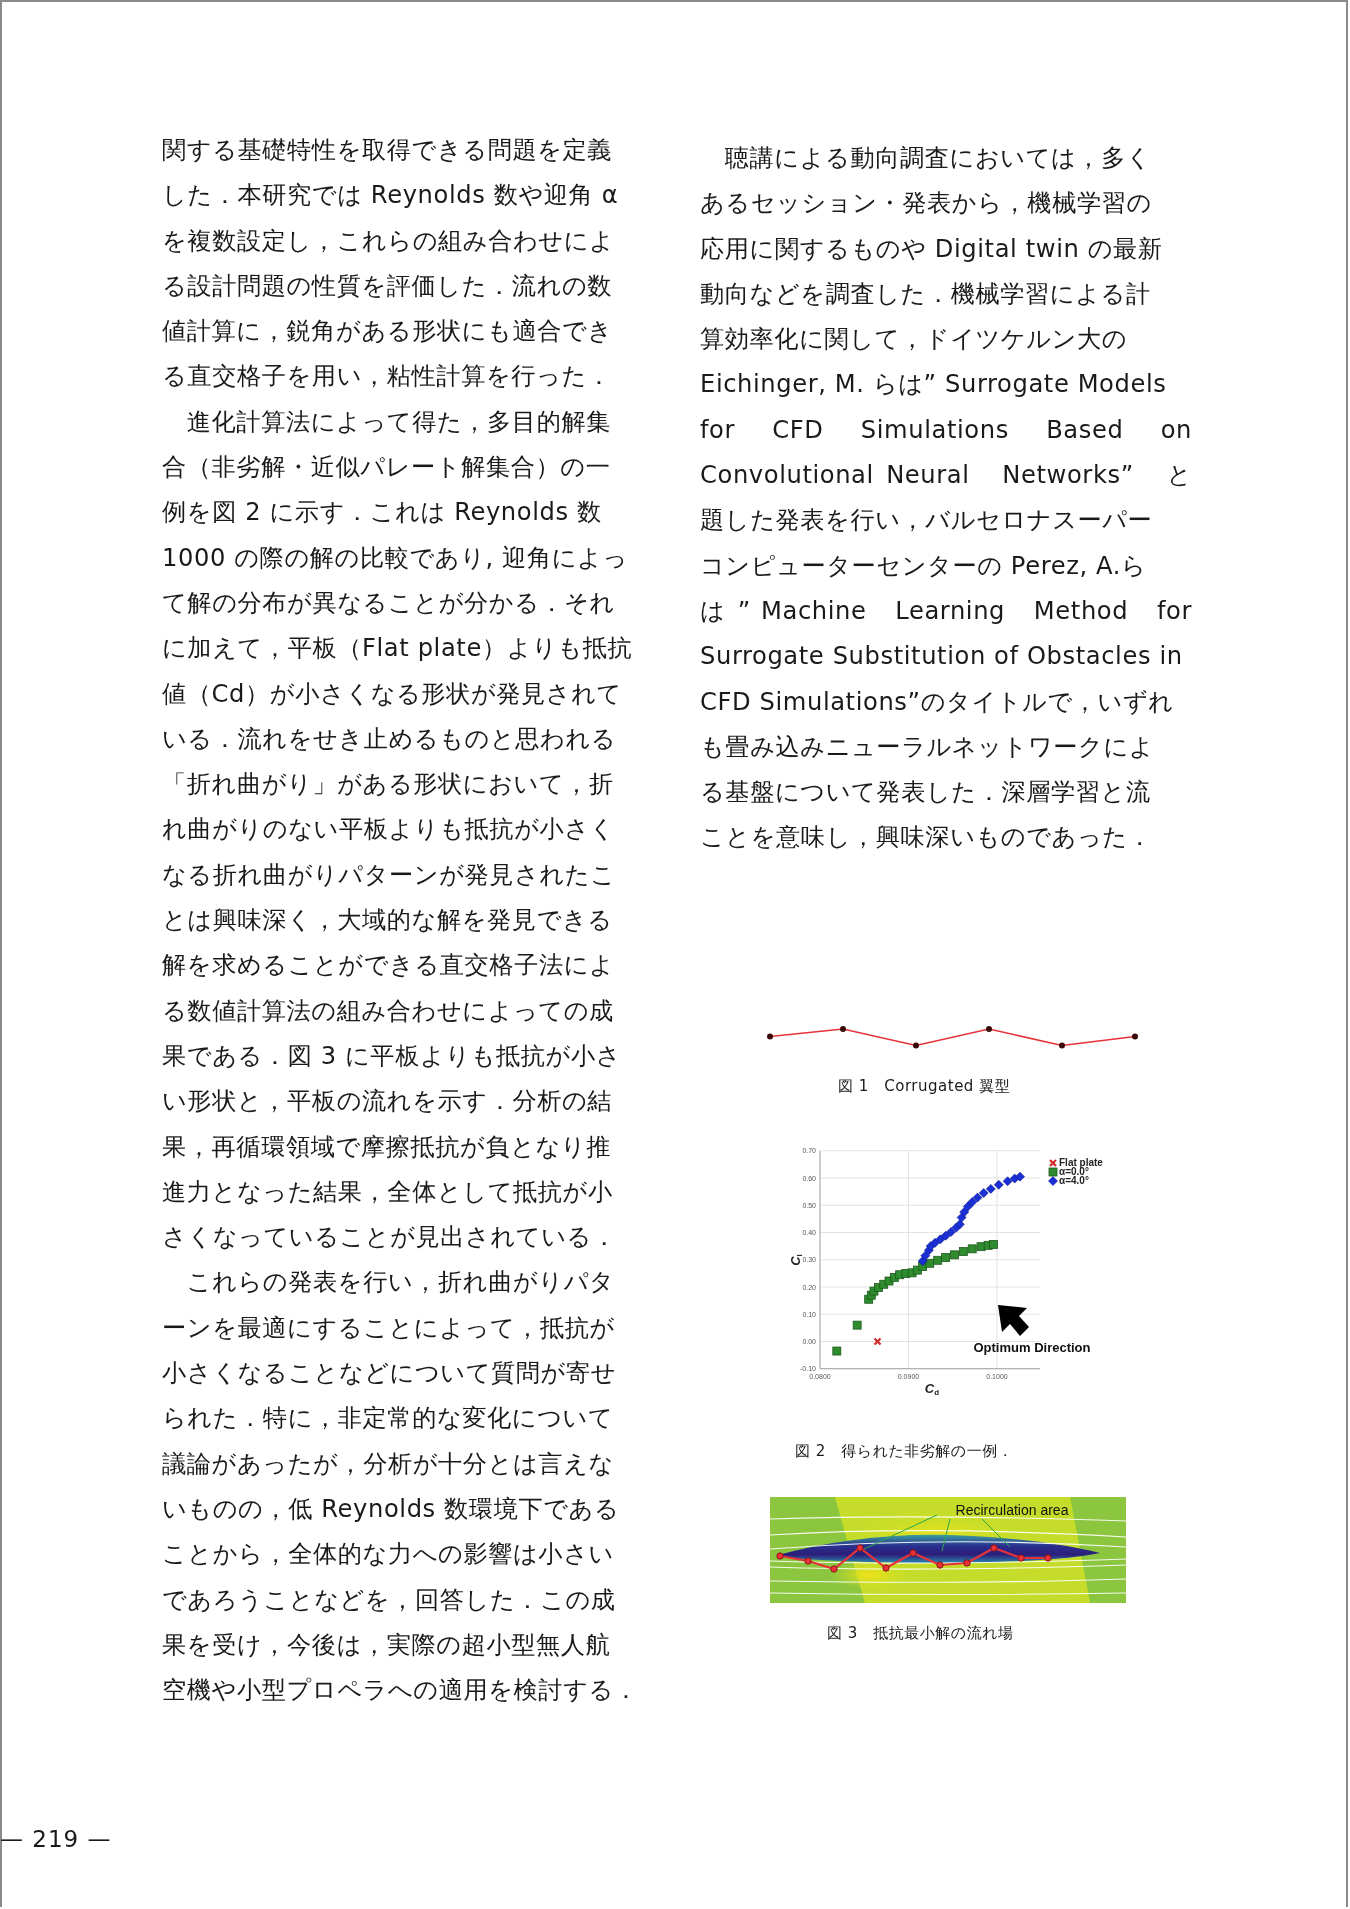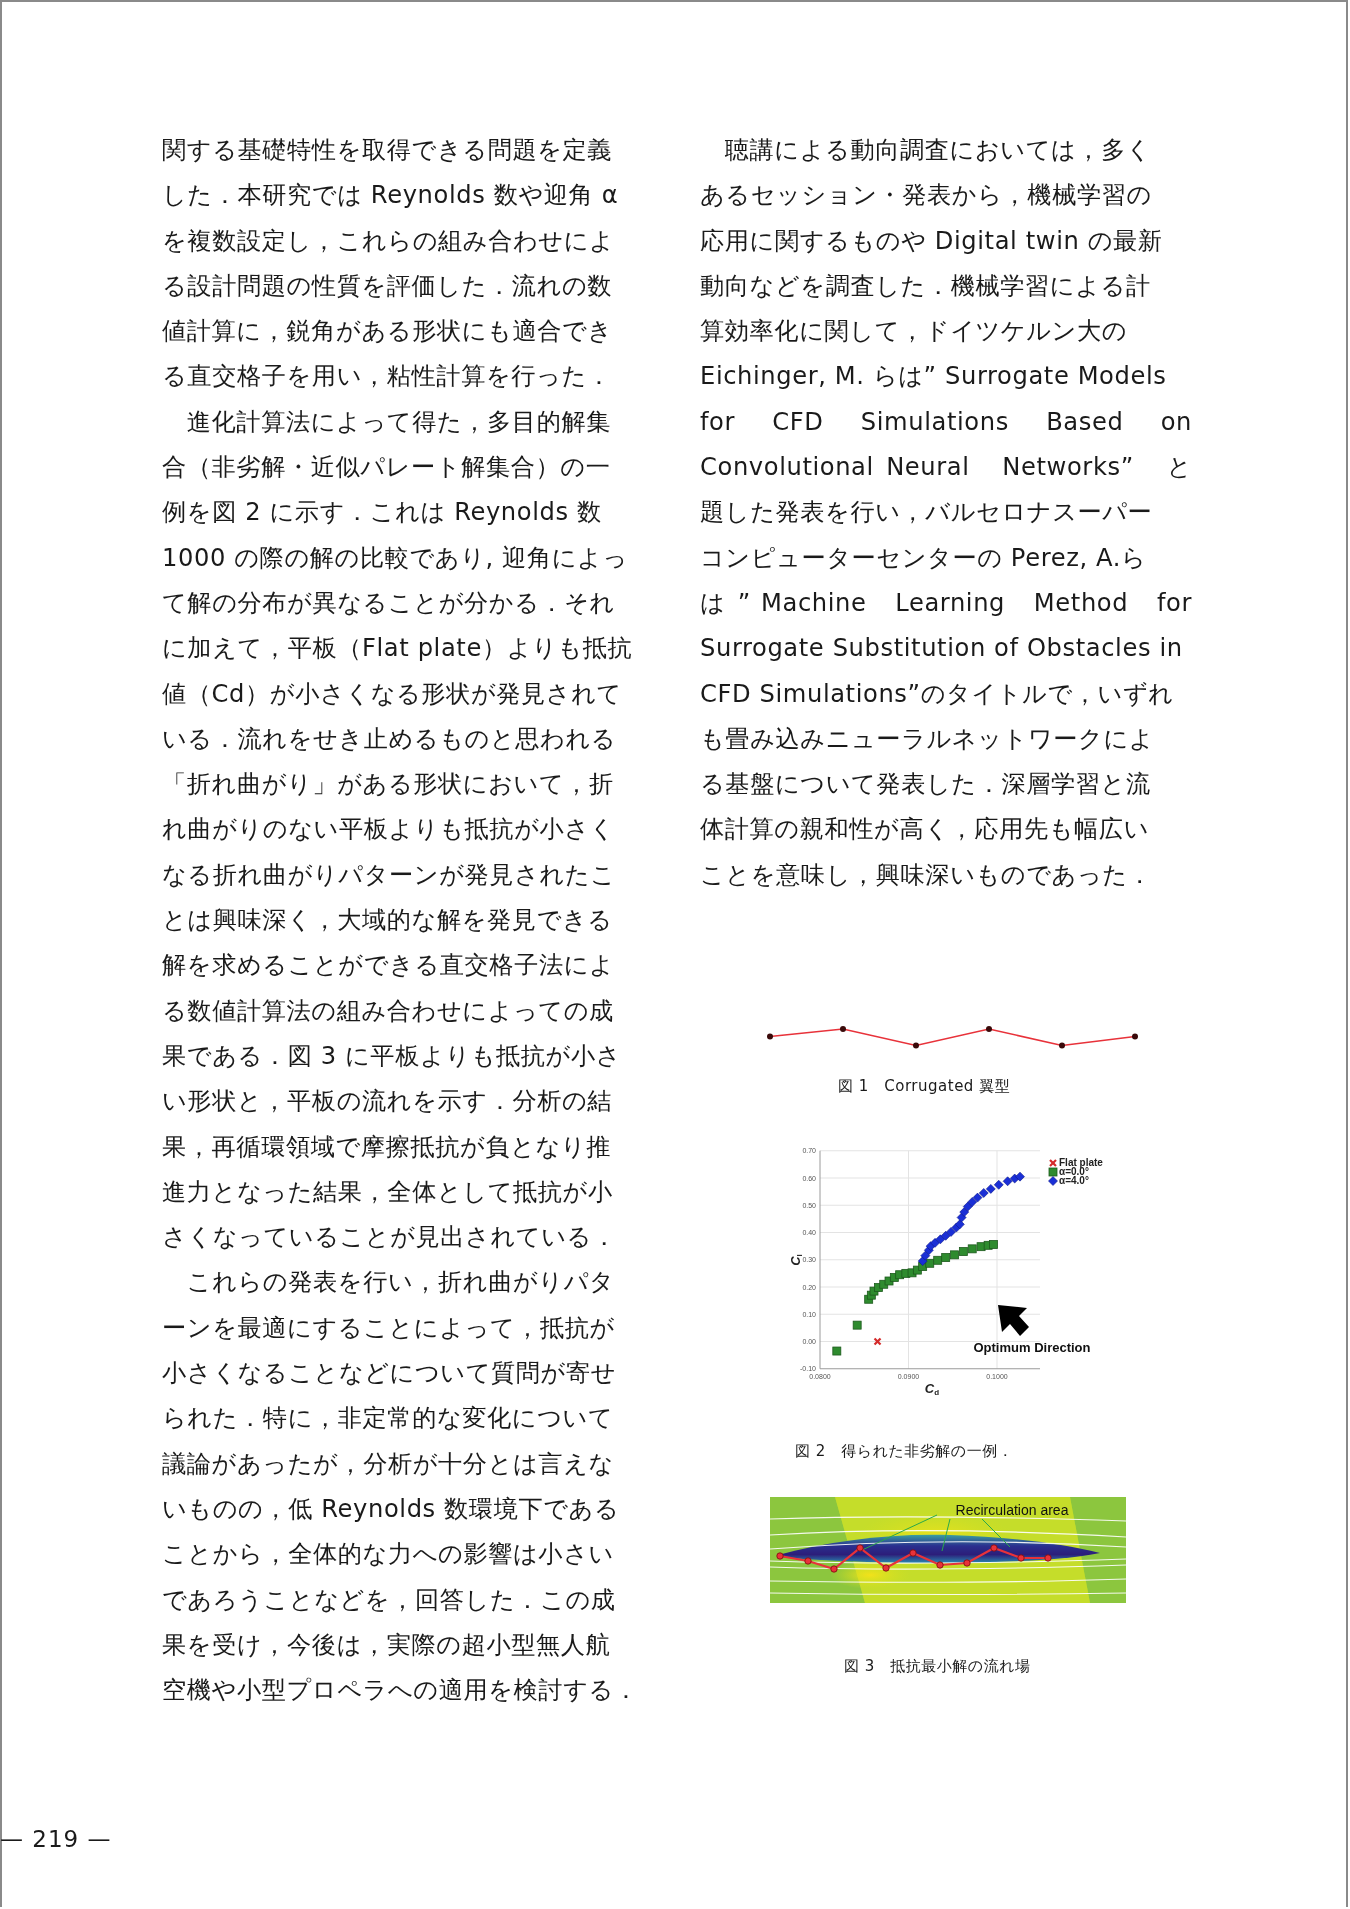--- a/index.html
+++ b/index.html
@@ -3,21 +3,21 @@
 <meta charset="utf-8">
 <style>
   html, body { margin:0; padding:0; background:#ffffff; }
   body { width:1350px; height:1909px; position:relative; overflow:hidden;
          font-family:"DejaVu Sans","Liberation Sans",sans-serif; color:#1a1a1a; }
   .page-border { position:absolute; left:0; top:0; width:1348px; height:1907px;
                  border-top:2px solid #8a8a8a; border-left:2px solid #8a8a8a; border-right:2px solid #8a8a8a;
                  box-sizing:border-box; pointer-events:none; }
   .col { position:absolute; top:128px; width:492px; }
   .col-left { left:162px; }
-  .col-right { left:700px; }
+  .col-right { left:700px;margin-top:8px; }
   .line { height:45.3px; line-height:45.3px; font-size:24.2px; white-space:nowrap;
           letter-spacing:0.6px; overflow:visible; }
   .line.justify { text-align:justify; text-align-last:justify; white-space:normal; }
   .fig1 { position:absolute; left:760px; top:1020px; width:385px; height:50px; }
   .caption { position:absolute; font-size:15px; white-space:nowrap; letter-spacing:0.5px; }
   .fig2 { position:absolute; left:780px; top:1140px; width:340px; height:260px; }
   .fig3 { position:absolute; left:770px; top:1497px; width:356px; height:106px; }
   .page-number { position:absolute; left:0; width:1350px; top:1826px; text-align:left;
                  font-size:23px; letter-spacing:1px; }
   svg text { font-family:"Liberation Sans","DejaVu Sans",sans-serif; }
@@ -73,21 +73,20 @@
     <div class="line">Eichinger, M. らは” Surrogate Models</div>
     <div class="line justify">for　CFD　Simulations　Based　on</div>
     <div class="line justify">Convolutional Neural　Networks”　と</div>
     <div class="line">題した発表を行い，バルセロナスーパー</div>
     <div class="line">コンピューターセンターの Perez, A.ら</div>
     <div class="line justify">は ” Machine　Learning　Method　for</div>
     <div class="line">Surrogate Substitution of Obstacles in</div>
     <div class="line">CFD Simulations”のタイトルで，いずれ</div>
     <div class="line">も畳み込みニューラルネットワークによ</div>
     <div class="line">る基盤について発表した．深層学習と流</div>
-    <div class="line">体計算の親和性が高く，応用先も幅広い</div>
     <div class="line">ことを意味し，興味深いものであった．</div>
   </div>
 
 <svg class="fig1" viewBox="0 0 385 50" id="fig1-svg">
     <polyline points="10,16.5 83,9 156,25.5 229,9 302,25.5 375,16.5" fill="none" stroke="#e8323a" stroke-width="1.6"></polyline>
     <circle cx="10" cy="16.5" r="3" fill="#3a0a0a"></circle>
     <circle cx="83" cy="9" r="3" fill="#3a0a0a"></circle>
     <circle cx="156" cy="25.5" r="3" fill="#3a0a0a"></circle>
     <circle cx="229" cy="9" r="3" fill="#3a0a0a"></circle>
     <circle cx="302" cy="25.5" r="3" fill="#3a0a0a"></circle>
@@ -234,15 +233,15 @@
       <circle cx="116" cy="71" r="3.2"></circle>
       <circle cx="143" cy="56" r="3.2"></circle>
     <circle cx="170" cy="68" r="3.2"></circle>
       <circle cx="197" cy="66" r="3.2"></circle>
       <circle cx="224" cy="51" r="3.2"></circle>
     <circle cx="251" cy="61" r="3.2"></circle>
       <circle cx="278" cy="61" r="3.2"></circle>
   </g>
   <text x="242" y="18" font-size="14" text-anchor="middle" fill="#111">Recirculation area</text>
 </svg>
-<div class="caption" style="left:844px; top:1624px;margin-top:33px;">図 3　抵抗最小解の流れ場</div>
+<div class="caption" style="left:827px; top:1624px;">図 3　抵抗最小解の流れ場</div>
 
 <div class="page-number">— 219 —</div>
 
 </body></html>

